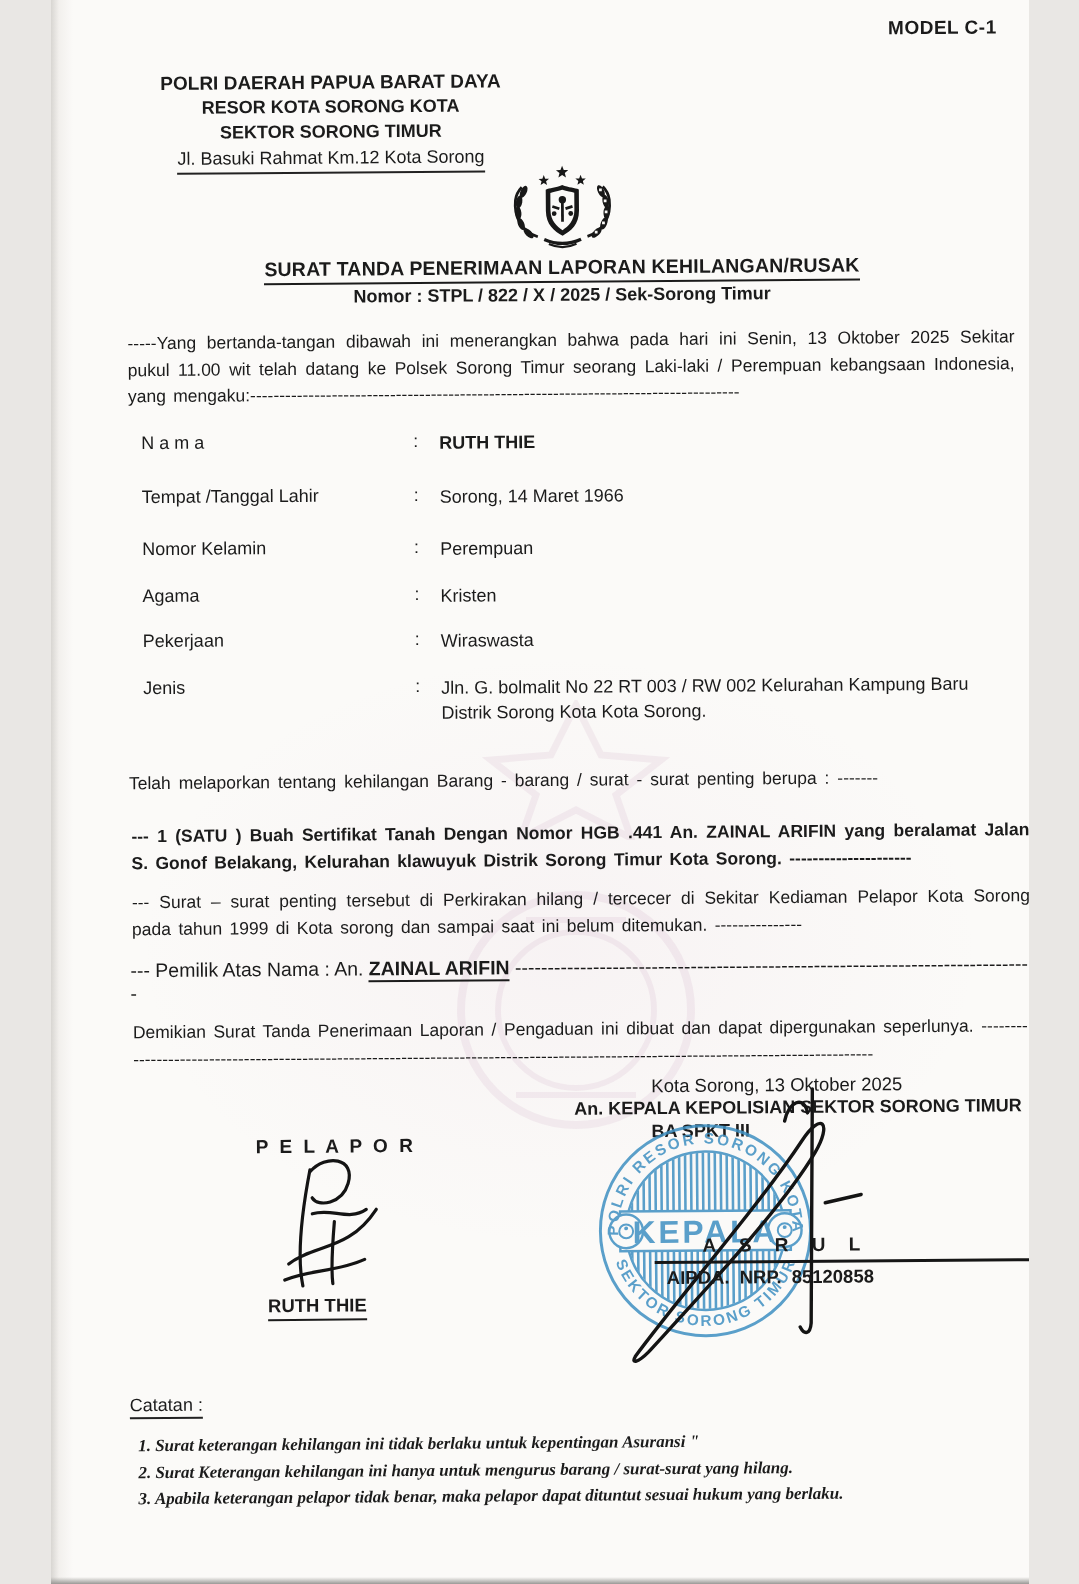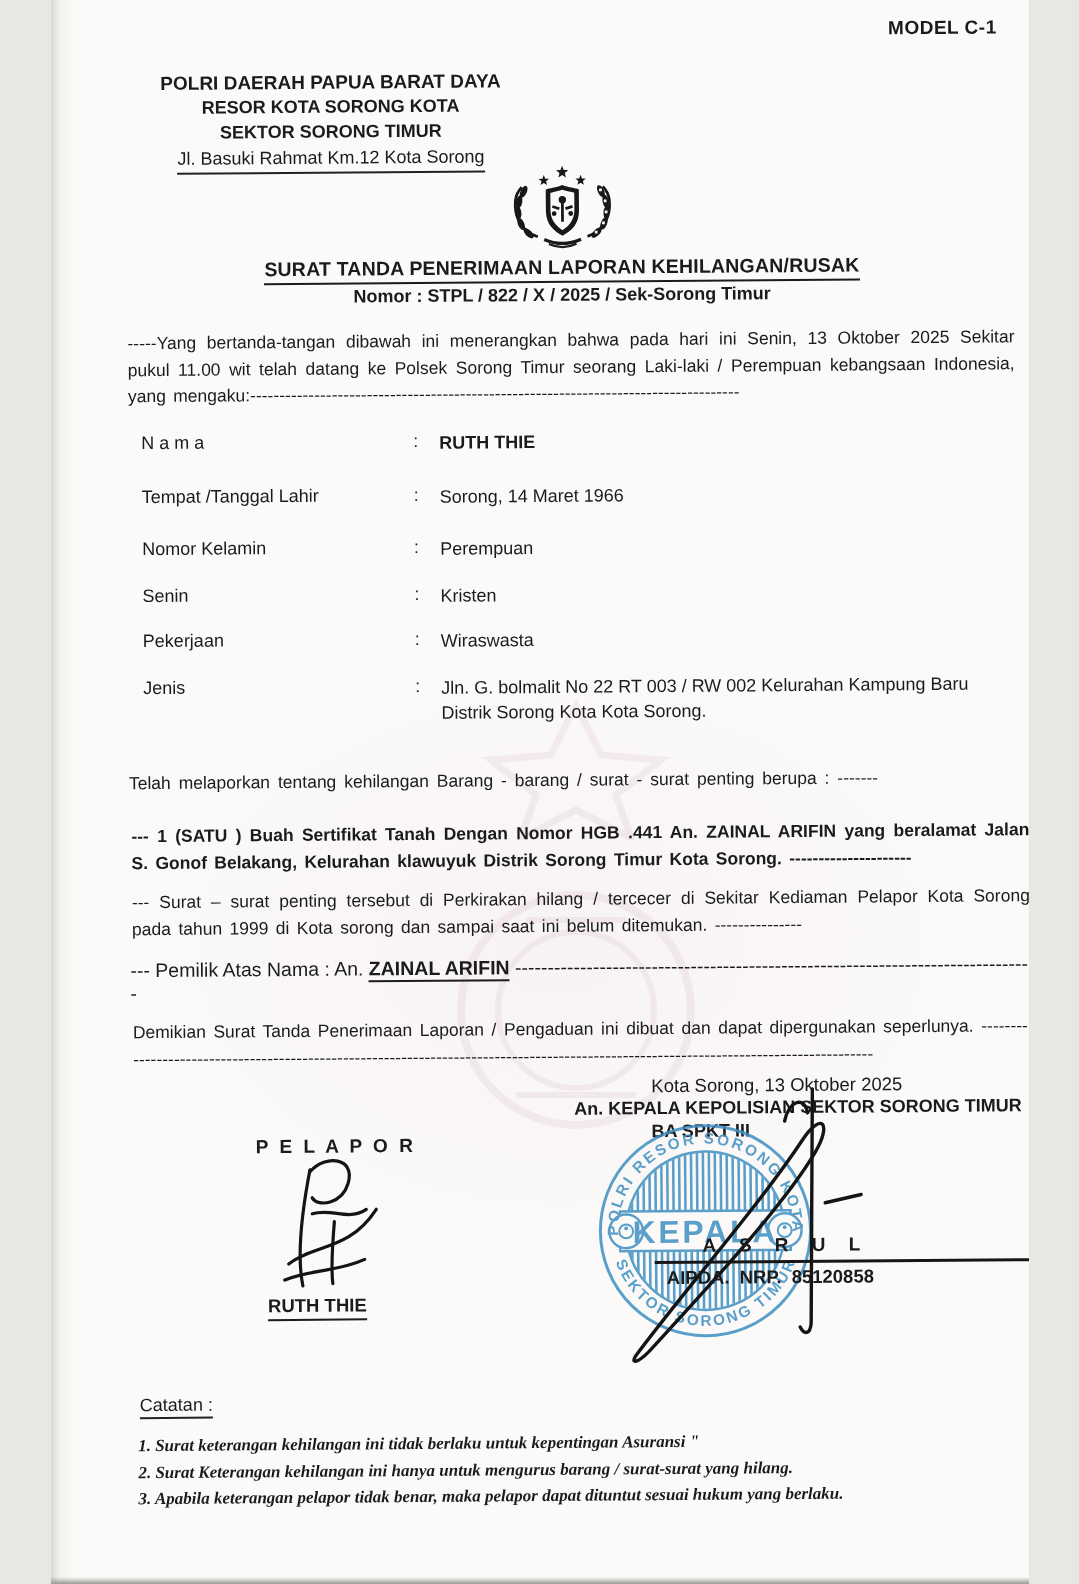--- a/index.html
+++ b/index.html
@@ -40,21 +40,21 @@
   .ownername{font-weight:bold;border-bottom:2.5px solid #1b1b1b;padding-bottom:1px;}
   .closing{top:1016px;left:80px;width:895px;}
   .dateline{top:1076px;left:598px;font-size:18.5px;}
   .auth1{top:1099px;left:492px;width:505px;text-align:center;font-size:18px;font-weight:bold;}
   .auth2{top:1122px;left:492px;width:310px;text-align:center;font-size:18px;font-weight:bold;}
   .pelapor{top:1134px;left:202px;font-size:19px;font-weight:bold;letter-spacing:3px;}
   .reportername{top:1293px;left:213px;font-size:18.5px;font-weight:bold;border-bottom:2.5px solid #1b1b1b;padding-bottom:2px;}
   .officername{top:1236px;left:648px;font-size:19px;font-weight:bold;letter-spacing:9px;}
   .officerline{top:1262px;left:600px;width:443px;height:3px;background:#161616;}
   .officerrank{top:1268px;left:612px;font-size:18.5px;font-weight:bold;word-spacing:5px;}
-  .catatan{top:1392px;left:84px;font-size:18px;border-bottom:2px solid #222;padding-bottom:1px;}
+  .catatan{top:1392px;left:74px;font-size:18px;border-bottom:2px solid #222;padding-bottom:1px;}
   .notes{top:1430px;left:82px;width:920px;font-family:"Liberation Serif",serif;font-style:italic;font-weight:bold;font-size:17px;line-height:26.5px;}
   .stampwrap{top:1123px;left:542px;opacity:.85;}
   .sig{stroke:#141414;fill:none;stroke-linecap:round;}
   .ghost{opacity:.14;}
   .crease{top:1060px;left:1038px;width:14px;height:300px;
     background:linear-gradient(90deg,rgba(0,0,0,0),rgba(120,115,110,.25),rgba(0,0,0,0));}
 </style>
 </head>
 <body>
 
@@ -140,21 +140,21 @@
       <span class="flabel">Tempat /Tanggal Lahir</span>
       <span class="fcolon">:</span>
       <span class="fvalue">Sorong, 14 Maret 1966</span>
     </div>
     <div class="abs frow" style="top:536px">
       <span class="flabel">Nomor Kelamin</span>
       <span class="fcolon">:</span>
       <span class="fvalue">Perempuan</span>
     </div>
     <div class="abs frow" style="top:583px">
-      <span class="flabel">Senin</span>
+      <span class="flabel">Agama</span>
       <span class="fcolon">:</span>
       <span class="fvalue">Kristen</span>
     </div>
     <div class="abs frow" style="top:628px">
       <span class="flabel">Pekerjaan</span>
       <span class="fcolon">:</span>
       <span class="fvalue">Wiraswasta</span>
     </div>
     <div class="abs frow" style="top:675px">
       <span class="flabel">Jenis</span>

